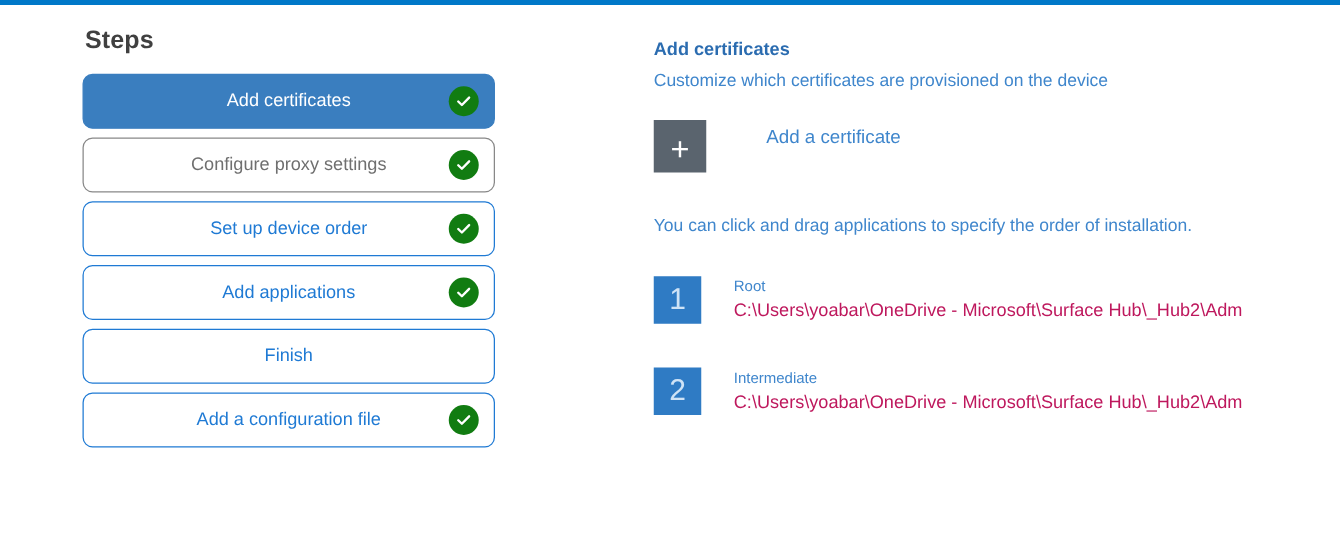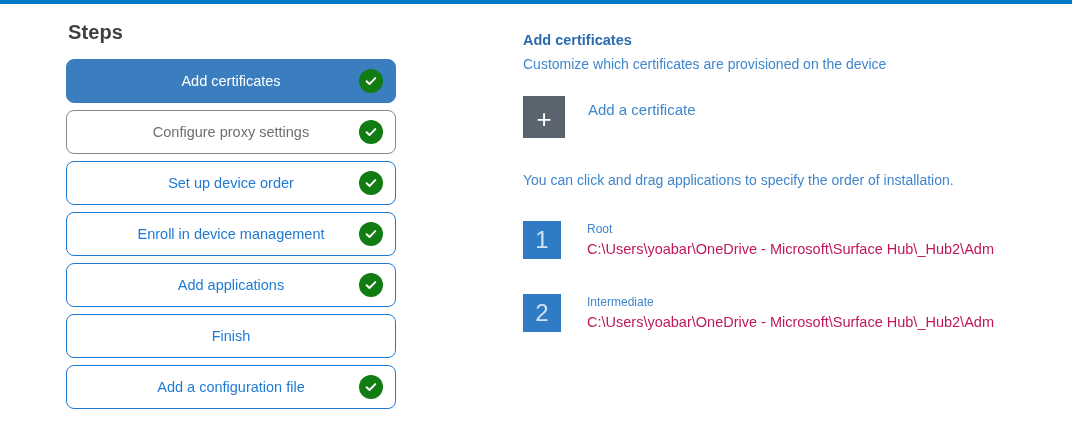--- a/index.html
+++ b/index.html
@@ -122,21 +122,21 @@
   #add-cert-tile .plus {
     color: #ffffff;
     font-size: 26px;
     line-height: 26px;
     font-weight: 300;
     margin-top: 4px;
   }
   #add-cert-link {
     font-size: 15px;
     color: #3f86cc;
-    margin-left: 23px;
+    margin-left: 48px;
     margin-top: 5px;
     cursor: pointer;
     white-space: nowrap;
   }
   #install-order-block { margin-top: 33px; }
   #install-list { margin-top: 31px; }
   .order-item {
     display: flex;
     align-items: flex-start;
     margin-bottom: 35px;
@@ -200,28 +200,20 @@
 
   <div class="step-btn">
     <span class="step-label">Set up device order</span>
     <span class="check-badge">
       <svg width="14" height="14" viewBox="0 0 14 14">
           <path d="M2.6 7.2 L5.5 10 L11.3 4.1" fill="none" stroke="#ffffff" stroke-width="1.9" stroke-linecap="round" stroke-linejoin="round"></path>
         </svg>
     </span>
   </div>
 
-  <div class="step-btn">
-    <span class="step-label">Enroll in device management</span>
-    <span class="check-badge">
-      <svg width="14" height="14" viewBox="0 0 14 14">
-          <path d="M2.6 7.2 L5.5 10 L11.3 4.1" fill="none" stroke="#ffffff" stroke-width="1.9" stroke-linecap="round" stroke-linejoin="round"></path>
-        </svg>
-    </span>
-  </div>
 
   <div class="step-btn">
     <span class="step-label">Add applications</span>
     <span class="check-badge">
       <svg width="14" height="14" viewBox="0 0 14 14">
           <path d="M2.6 7.2 L5.5 10 L11.3 4.1" fill="none" stroke="#ffffff" stroke-width="1.9" stroke-linecap="round" stroke-linejoin="round"></path>
         </svg>
     </span>
   </div>
 

